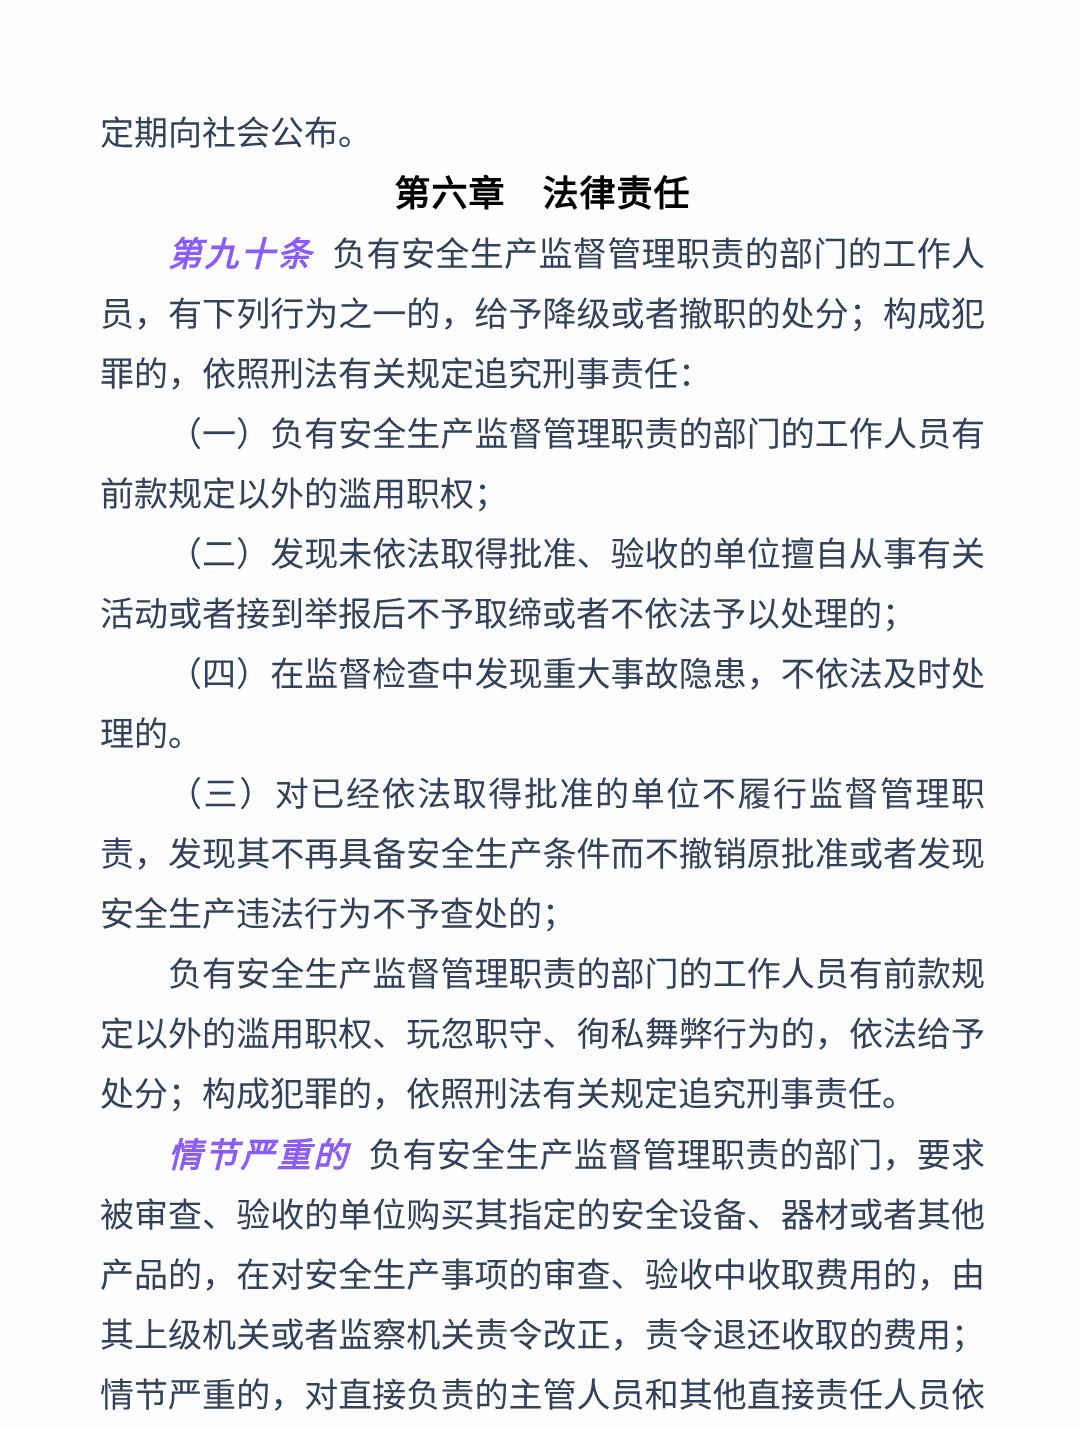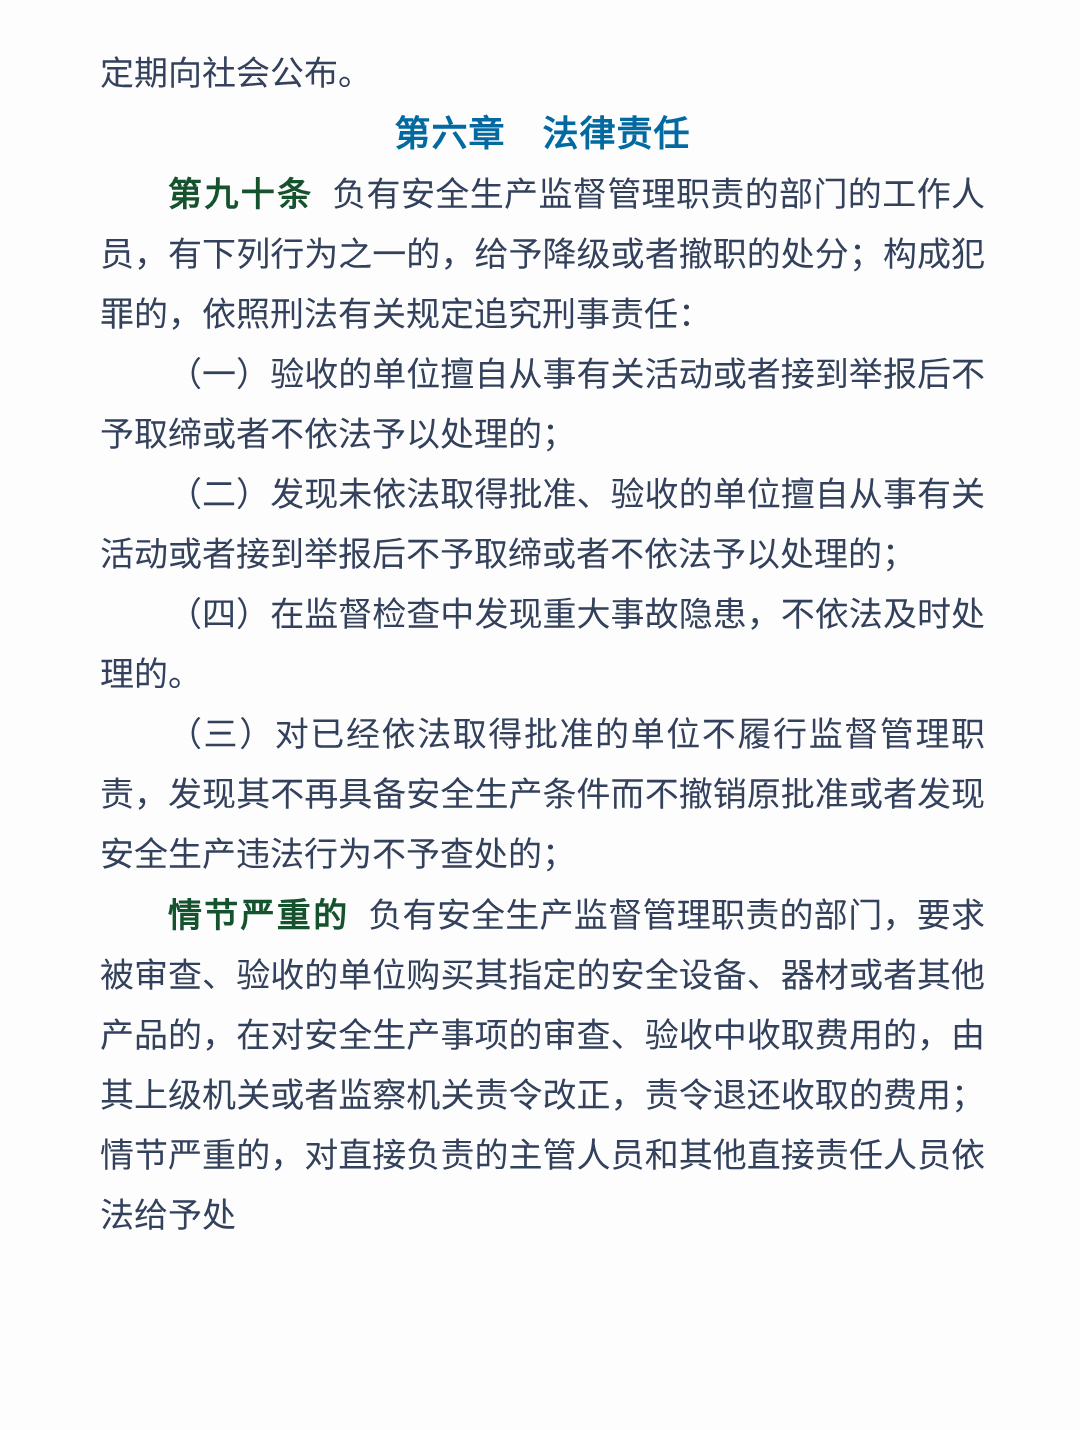--- a/index.html
+++ b/index.html
@@ -7,21 +7,21 @@
     padding: 0;
     background: #e9e9e9;
   }
   .page {
     position: relative;
     width: 1080px;
     height: 1430px;
     margin: 0 auto;
     background: #fdfdfd;
     box-sizing: border-box;
-    padding: 44px 95px 0 100px;
+    padding: 104px 95px 0 100px;
     overflow: hidden;
   }
   .doc-text {
     font-family: "Liberation Serif", "DejaVu Serif", serif;
     font-size: 34px;
     line-height: 60px;
     color: #33415c;
   }
   p.para, p.tail {
     margin: 0;
@@ -35,50 +35,52 @@
     text-indent: 0;
   }
   h2.chapter {
     margin: 0;
     text-indent: 0;
     text-align: center;
     font-family: "Liberation Sans", "DejaVu Sans", sans-serif;
     font-weight: bold;
     font-size: 36px;
     line-height: 60px;
-    color: #0369a1;
+    color: #000000;
     letter-spacing: 1px;
   }
   .lead {
     font-family: "Liberation Sans", "DejaVu Sans", sans-serif;
     font-weight: bold;
-    color: #14532d;
+    color: #8b5cf6;
     letter-spacing: 2px;
     margin-right: 0.55em;
+    font-style: italic;
   }
 </style>
 </head>
 <body>
 
 <div class="page doc-text">
 
   <p class="tail">定期向社会公布。</p>
 
   <h2 class="chapter">第六章　法律责任</h2>
 
   <p class="para">
     <span class="lead">第九十条</span><span>负有安全生产监督管理职责的部门的工作人员，有下列行为之一的，给予降级或者撤职的处分；构成犯罪的，依照刑法有关规定追究刑事责任：</span>
   </p>
 
-  <p class="para">（一）验收的单位擅自从事有关活动或者接到举报后不予取缔或者不依法予以处理的；</p>
+  <p class="para">（一）负有安全生产监督管理职责的部门的工作人员有前款规定以外的滥用职权；</p>
 
   <p class="para">（二）发现未依法取得批准、验收的单位擅自从事有关活动或者接到举报后不予取缔或者不依法予以处理的；</p>
 
   <p class="para">（四）在监督检查中发现重大事故隐患，不依法及时处理的。</p>
 
   <p class="para">（三）对已经依法取得批准的单位不履行监督管理职责，发现其不再具备安全生产条件而不撤销原批准或者发现安全生产违法行为不予查处的；</p>
 
+  <p class="para">负有安全生产监督管理职责的部门的工作人员有前款规定以外的滥用职权、玩忽职守、徇私舞弊行为的，依法给予处分；构成犯罪的，依照刑法有关规定追究刑事责任。</p>
 
   <p class="para">
     <span class="lead">情节严重的</span><span>负有安全生产监督管理职责的部门，要求被审查、验收的单位购买其指定的安全设备、器材或者其他产品的，在对安全生产事项的审查、验收中收取费用的，由其上级机关或者监察机关责令改正，责令退还收取的费用；情节严重的，对直接负责的主管人员和其他直接责任人员依法给予处</span>
   </p>
 
 </div>
 
 </body></html>

